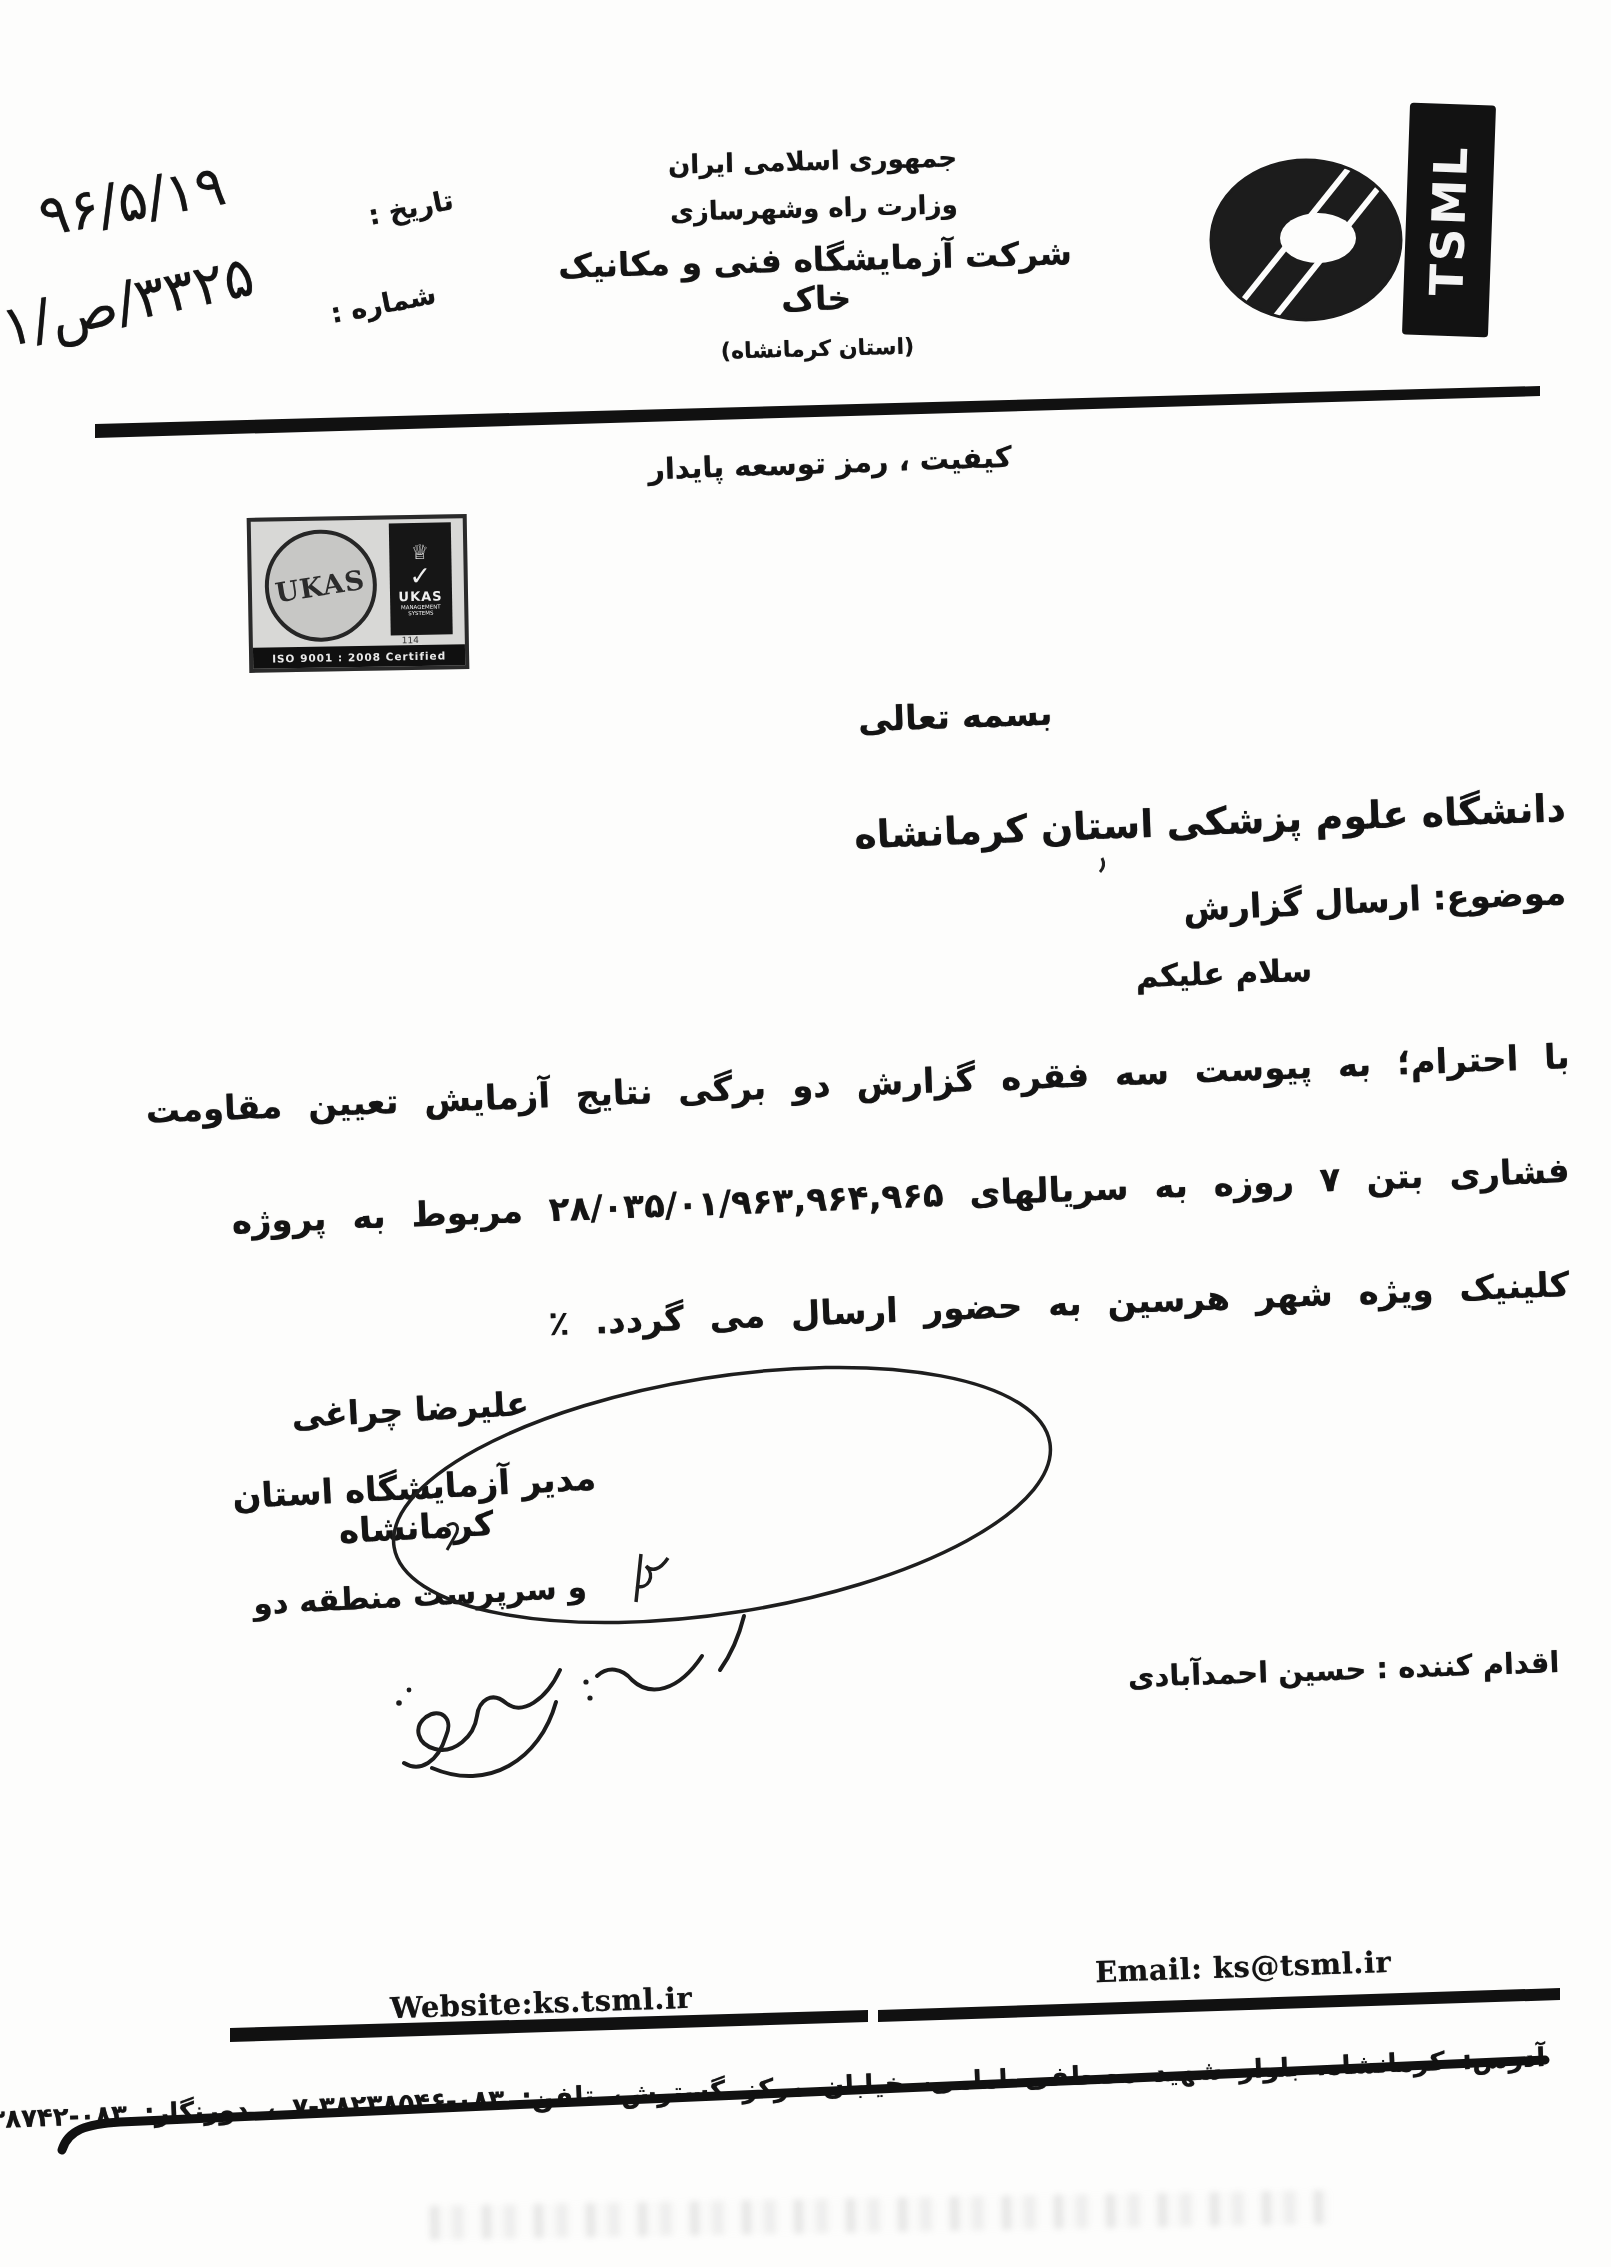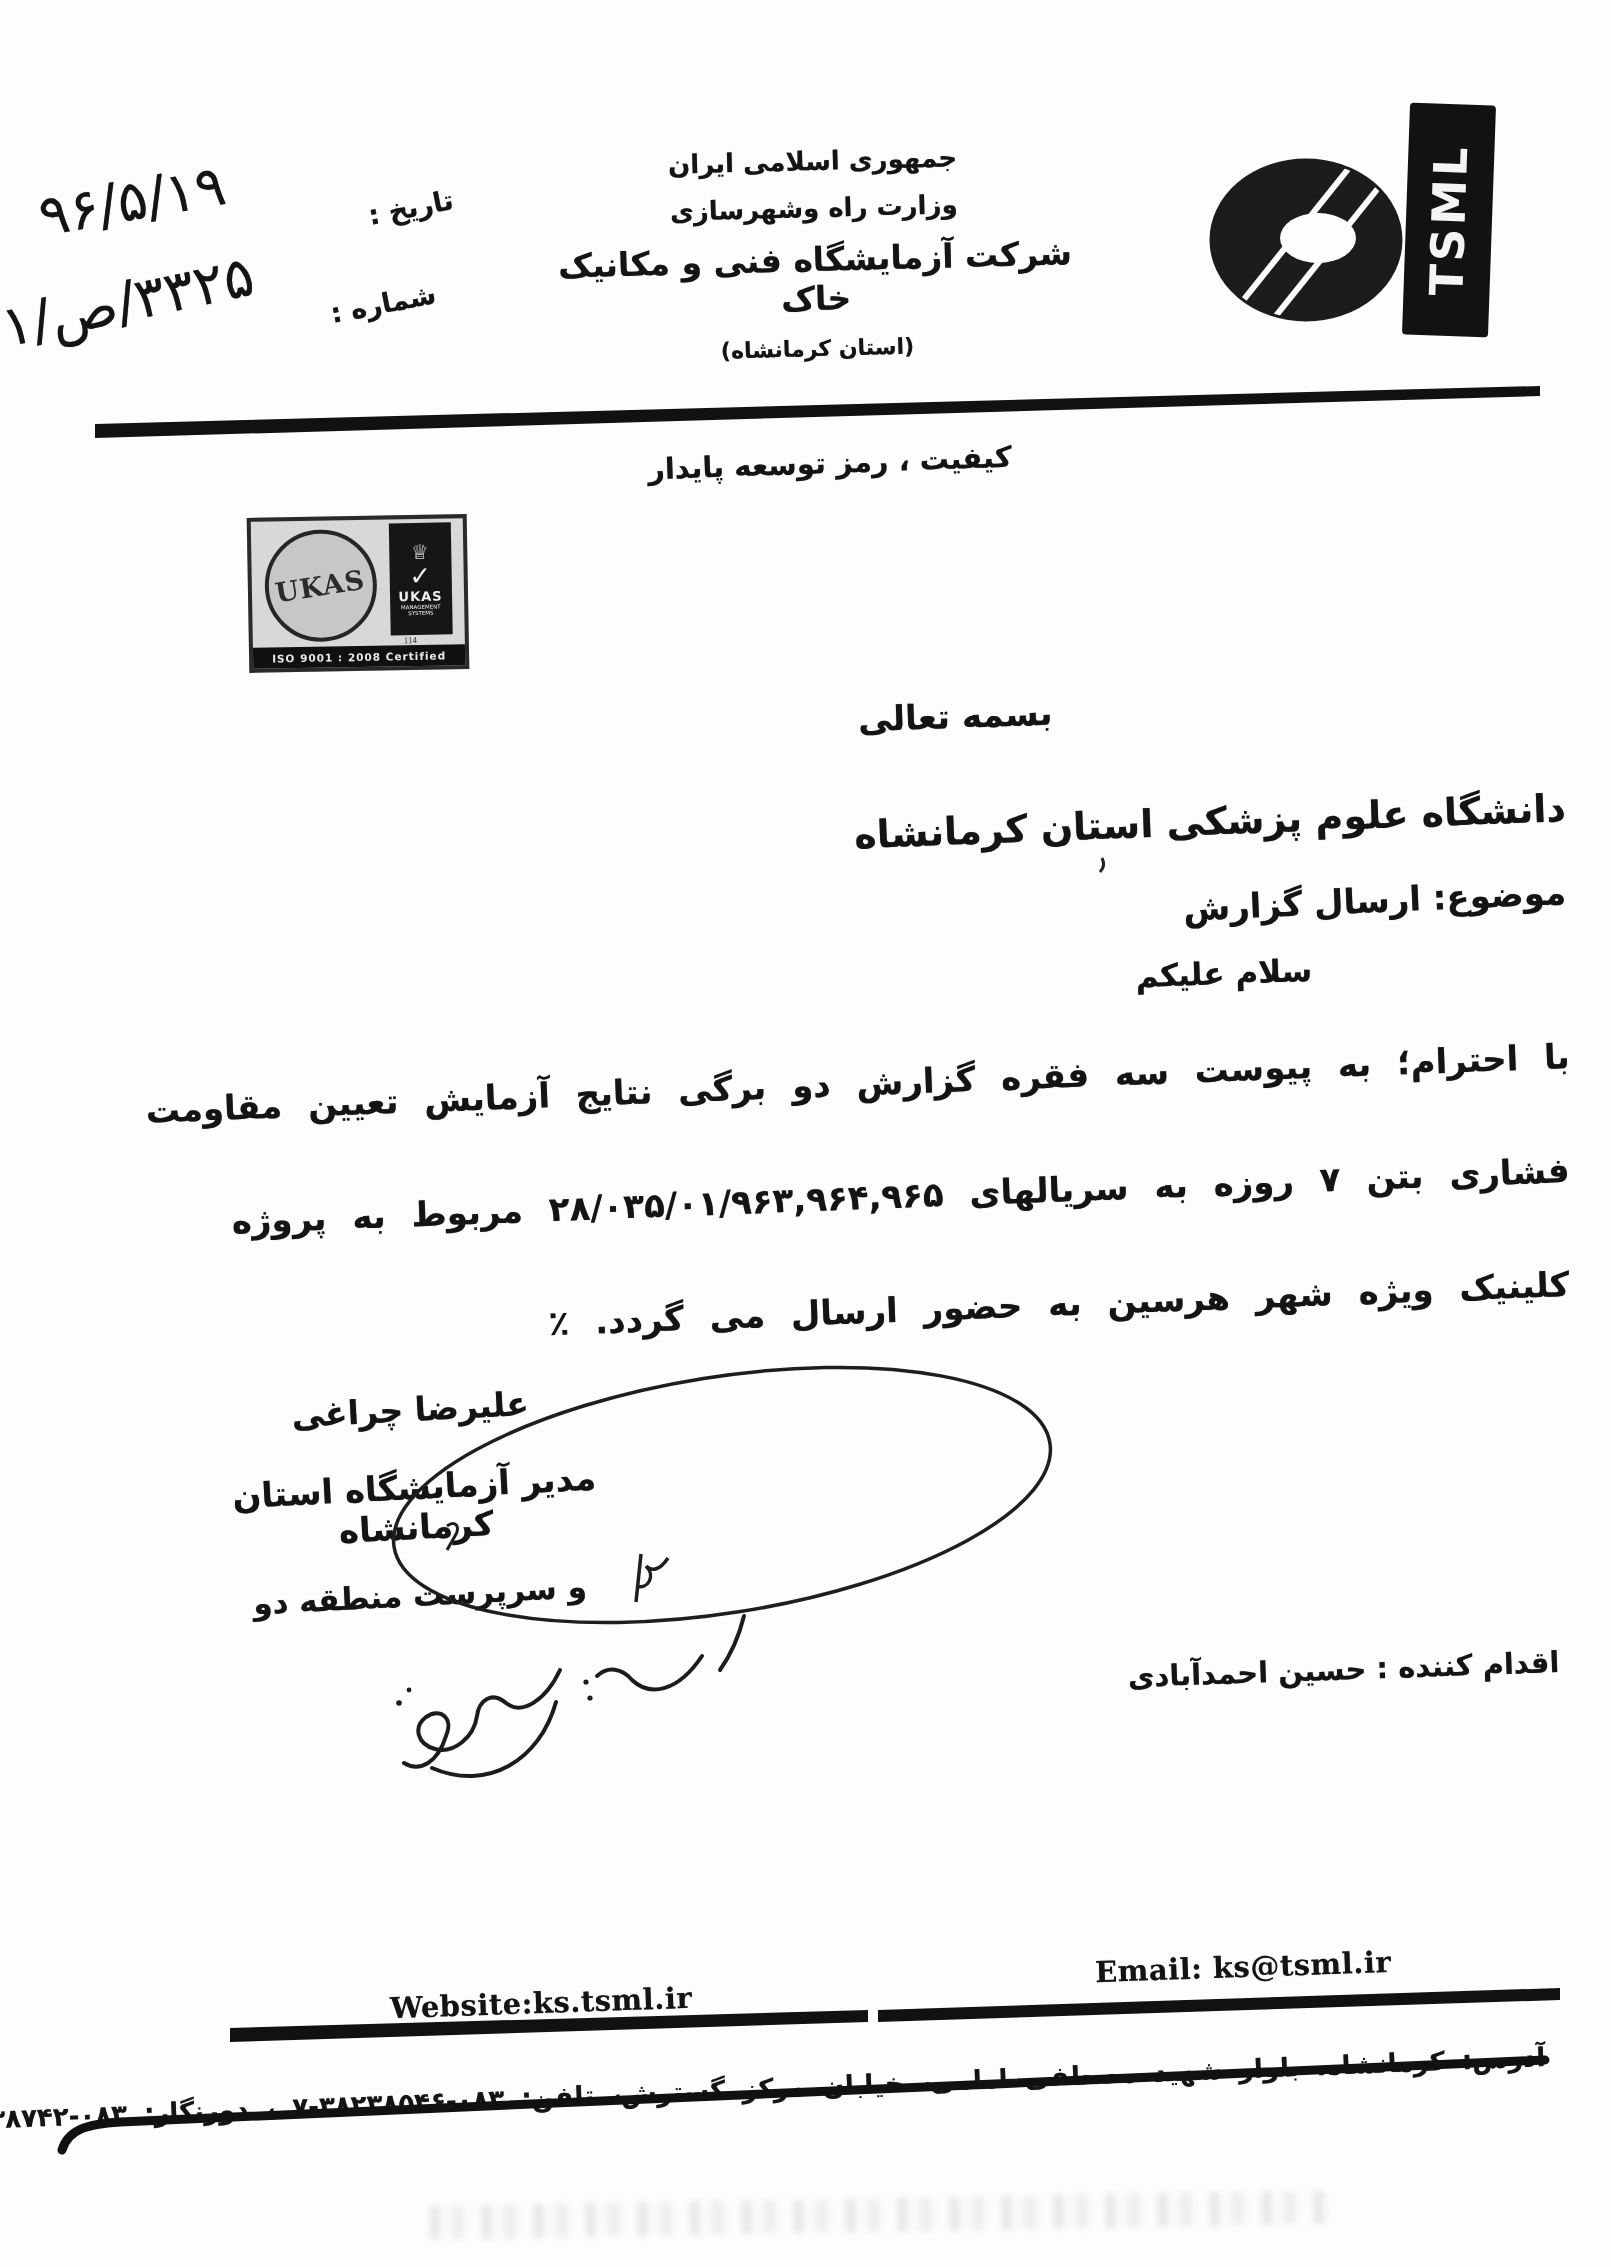--- a/index.html
+++ b/index.html
@@ -25,21 +25,21 @@
   
   .ukas{width:220px;height:155px;background:#d8d8d6;border:4px solid #2a2a2a;box-sizing:border-box;display:flex;flex-direction:column;}
   .ukas-top{flex:1;display:flex;align-items:center;justify-content:space-around;padding:4px 6px 0 6px;}
   .ukas-circle{width:104px;height:104px;border-radius:50%;border:4px solid #262626;background:#c7c7c5;display:flex;align-items:center;justify-content:center;}
   .ukas-circle span{font-family:"DejaVu Serif",serif;font-size:27px;font-weight:800;color:#2b2b2b;letter-spacing:1px;transform:rotate(-8deg);}
   .ukas-sq{width:62px;height:112px;background:#161616;color:#efefef;display:flex;flex-direction:column;align-items:center;justify-content:center;line-height:1;}
   .ukas-sq .crown{font-size:20px;}
   .ukas-sq .chk{font-size:26px;margin:1px 0;}
   .ukas-sq .uk{font-size:13px;font-weight:800;letter-spacing:1px;}
   .ukas-sq .ms{font-size:5.5px;text-align:center;margin-top:2px;width:50px;}
-  .ukas-num{font-size:9px;color:#333;padding-right:22px;height:10px;font-family:Liberation Serif, serif;}
+  .ukas-num{font-size:9px;color:#333;padding-right:22px;height:10px;}
   .ukas-bar{height:22px;background:#101010;color:#e9e9e9;font-size:10.5px;font-weight:700;display:flex;align-items:center;justify-content:center;letter-spacing:1px;}
   
   .b34{font-size:34px;font-weight:800;}
   .b38{font-size:38px;font-weight:800;}
   .body-line{font-size:34px;font-weight:600;word-spacing:14px;white-space:nowrap;}
   .sal{font-size:31px;font-weight:700;}
   .sig{width:500px;text-align:center;}
   .sig div{font-weight:800;}
   .sig .s1{font-size:33px;margin-bottom:38px;}
   .sig .s2{font-size:34px;margin-bottom:30px;}

